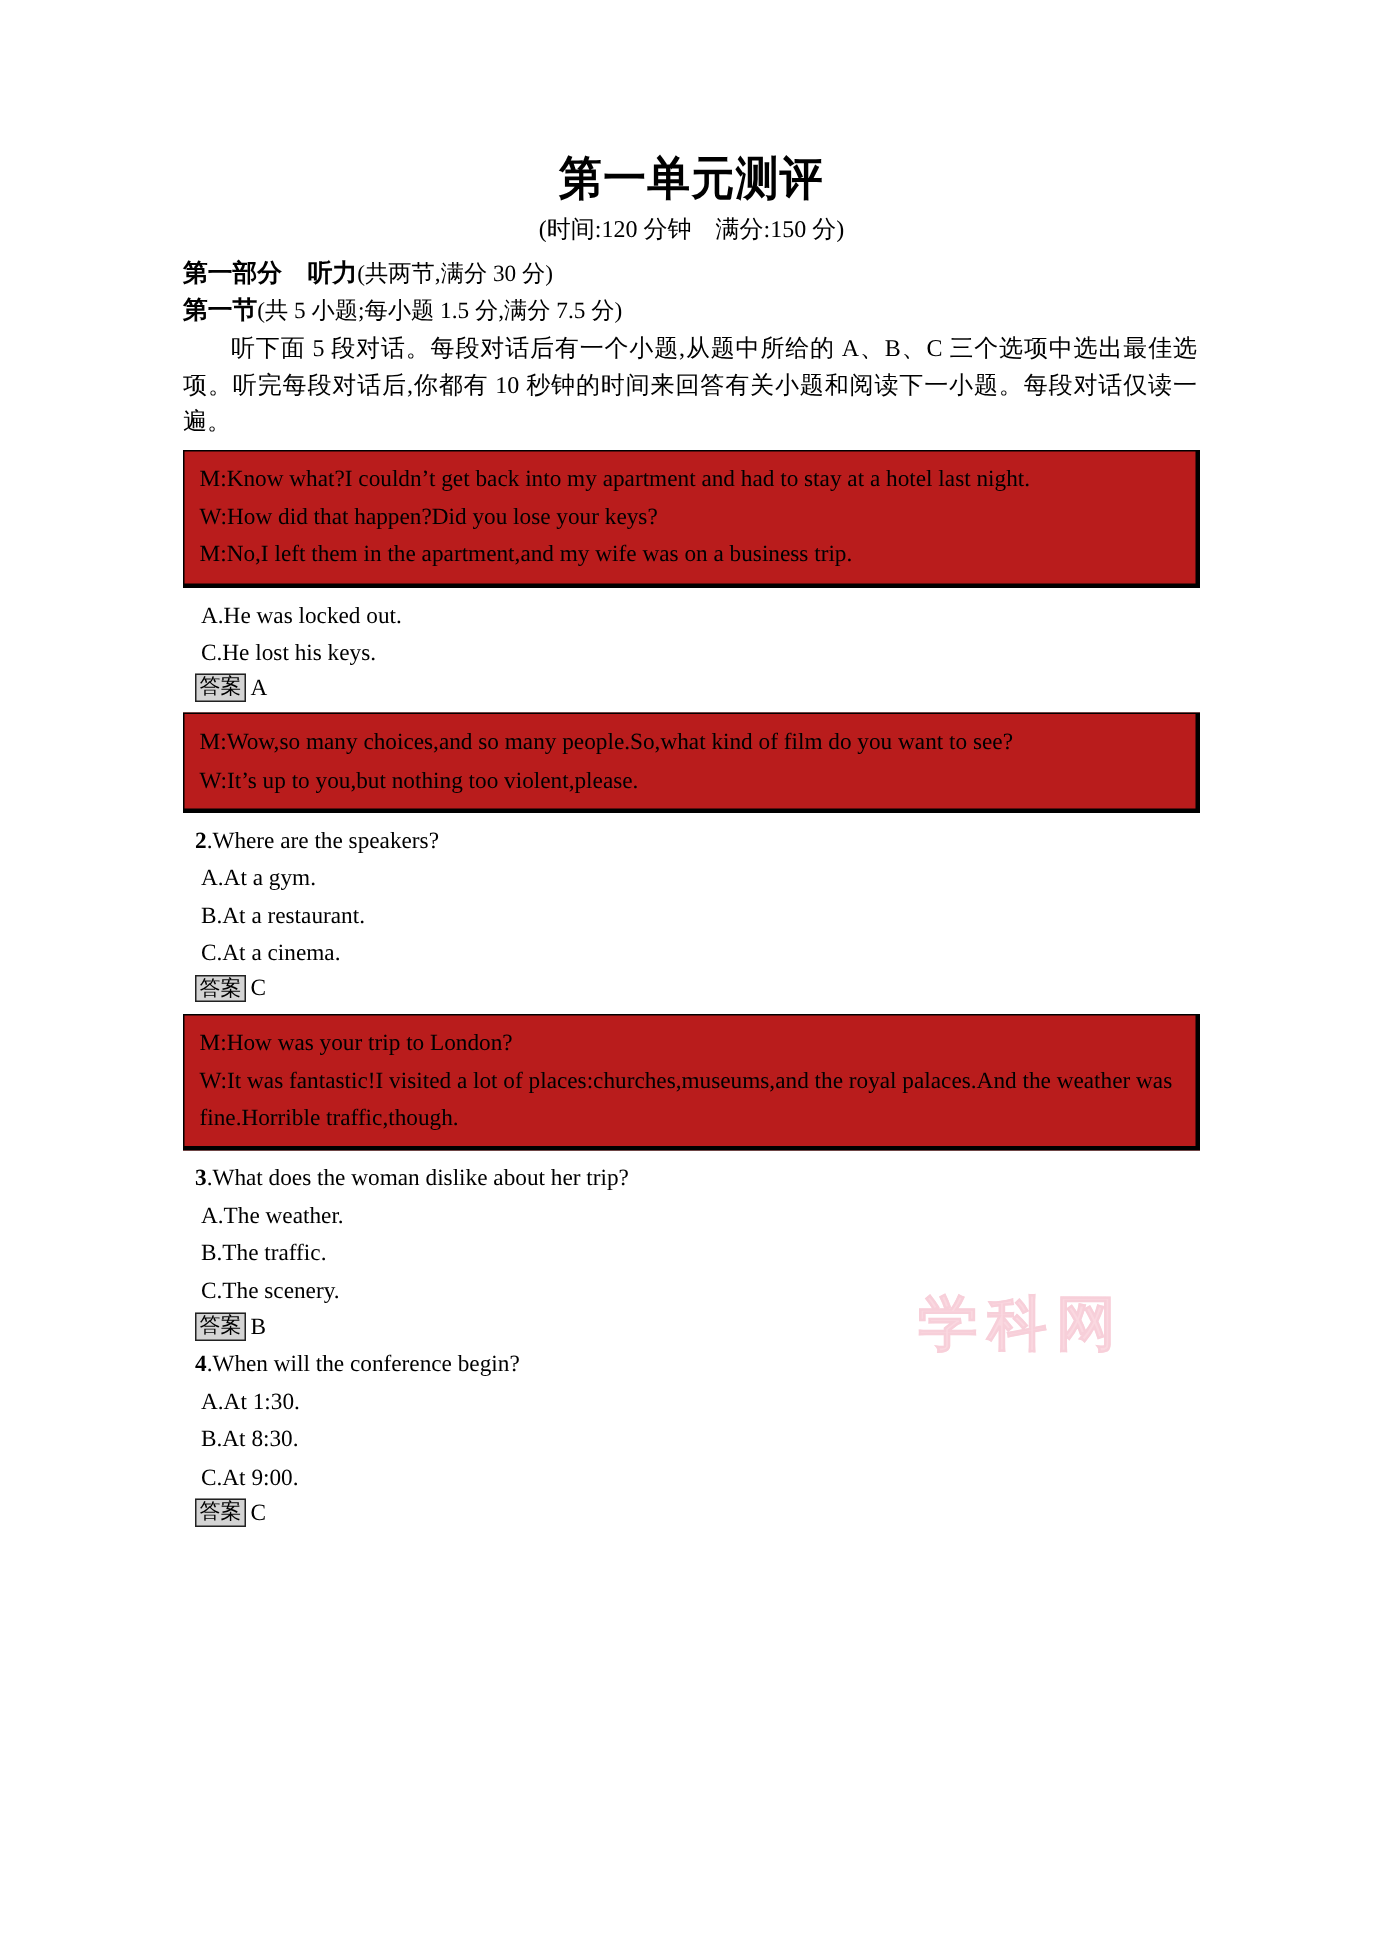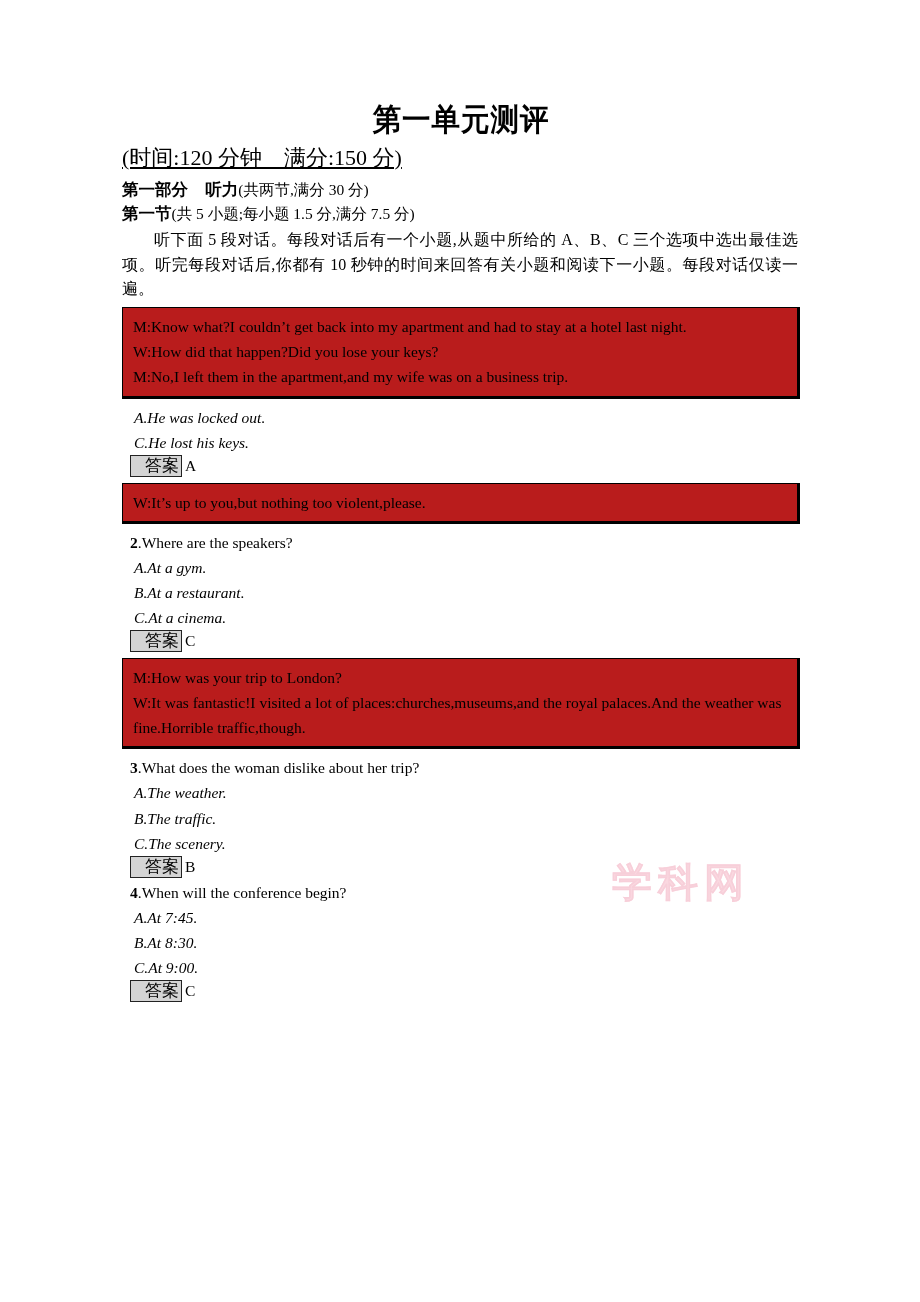--- a/index.html
+++ b/index.html
@@ -39,25 +39,25 @@
     font-weight: bold;
     font-size: 31px;
     letter-spacing: 1px;
     line-height: 1.25;
     margin: 0 0 4px 0;
     transform: scaleX(0.92);
     transform-origin: center;
   }
 
   .doc-subtitle {
-    font-size: 22px;
+    text-align: center;
+    font-size: 16px;
     line-height: 1.35;
     margin: 0 0 6px 0;
     white-space: pre;
-    text-decoration: underline;
   }
 
   
   .section-head {
     font-size: 16.5px;
     line-height: 1.45;
     margin: 0;
     white-space: pre;
   }
   .section-head .hd {
@@ -109,41 +109,40 @@
     padding-left: 8px;
   }
   .question-stem .qnum {
     font-weight: bold;
   }
   .option {
     font-size: 15.5px;
     line-height: 1.62;
     margin: 0;
     padding-left: 12px;
-    font-style: italic;
   }
 
   
   .answer-row {
     font-size: 15.5px;
     line-height: 1.4;
     margin: 0 0 0 0;
     padding-left: 8px;
     display: flex;
     align-items: center;
   }
   .answer-tag {
     display: inline-block;
     background: #d4d4d4;
     border: 1px solid #222222;
     font-family: "DejaVu Sans", "Liberation Sans", sans-serif;
-    font-size: 17px;
+    font-size: 14px;
     font-weight: normal;
     line-height: 1.05;
-    padding: 1px 2px 1px 14px;
+    padding: 1px 2px 1px 2px;
     letter-spacing: 0px;
   }
   .answer-value {
     font-family: "Liberation Serif", "DejaVu Serif", serif;
     font-size: 15.5px;
     padding-left: 3px;
   }
 
   
   .watermark {
@@ -188,20 +187,21 @@
     <div class="question-block">
       <p class="option">A.He was locked out.</p>
       <p class="option">C.He lost his keys.</p>
       <div class="answer-row">
         <span class="answer-tag">答案</span>
         <span class="answer-value">A</span>
       </div>
     </div>
 
     <div class="dialogue-box">
+      <p class="dialogue-line">M:Wow,so many choices,and so many people.So,what kind of film do you want to see?</p>
       <p class="dialogue-line">W:It’s up to you,but nothing too violent,please.</p>
     </div>
     <div class="question-block">
       <p class="question-stem"><span class="qnum">2</span><span>.Where are the speakers?</span></p>
       <p class="option">A.At a gym.</p>
       <p class="option">B.At a restaurant.</p>
       <p class="option">C.At a cinema.</p>
       <div class="answer-row">
         <span class="answer-tag">答案</span>
         <span class="answer-value">C</span>
@@ -218,21 +218,21 @@
       <p class="option">B.The traffic.</p>
       <p class="option">C.The scenery.</p>
       <div class="answer-row">
         <span class="answer-tag">答案</span>
         <span class="answer-value">B</span>
       </div>
     </div>
 
     <div class="question-block">
       <p class="question-stem"><span class="qnum">4</span><span>.When will the conference begin?</span></p>
-      <p class="option">A.At 7:45.</p>
+      <p class="option">A.At 1:30.</p>
       <p class="option">B.At 8:30.</p>
       <p class="option">C.At 9:00.</p>
       <div class="answer-row">
         <span class="answer-tag">答案</span>
         <span class="answer-value">C</span>
       </div>
     </div>
 
 
   </div>

